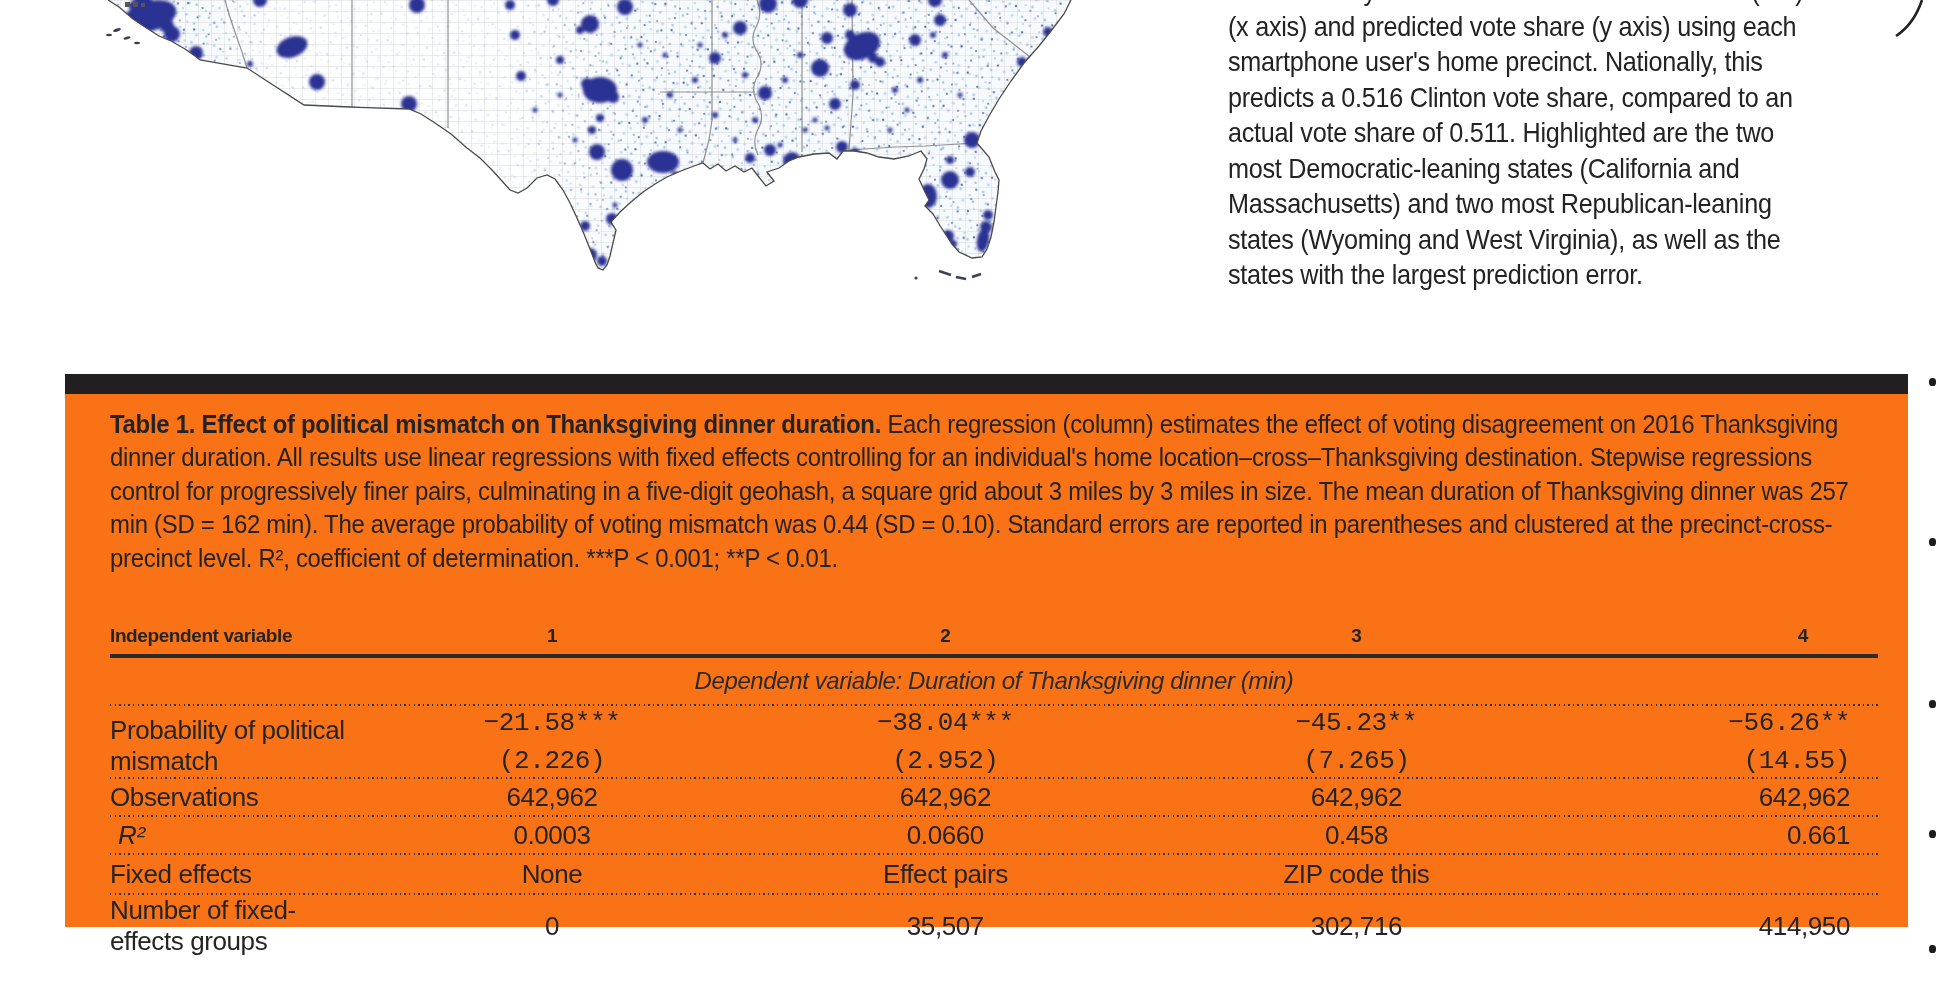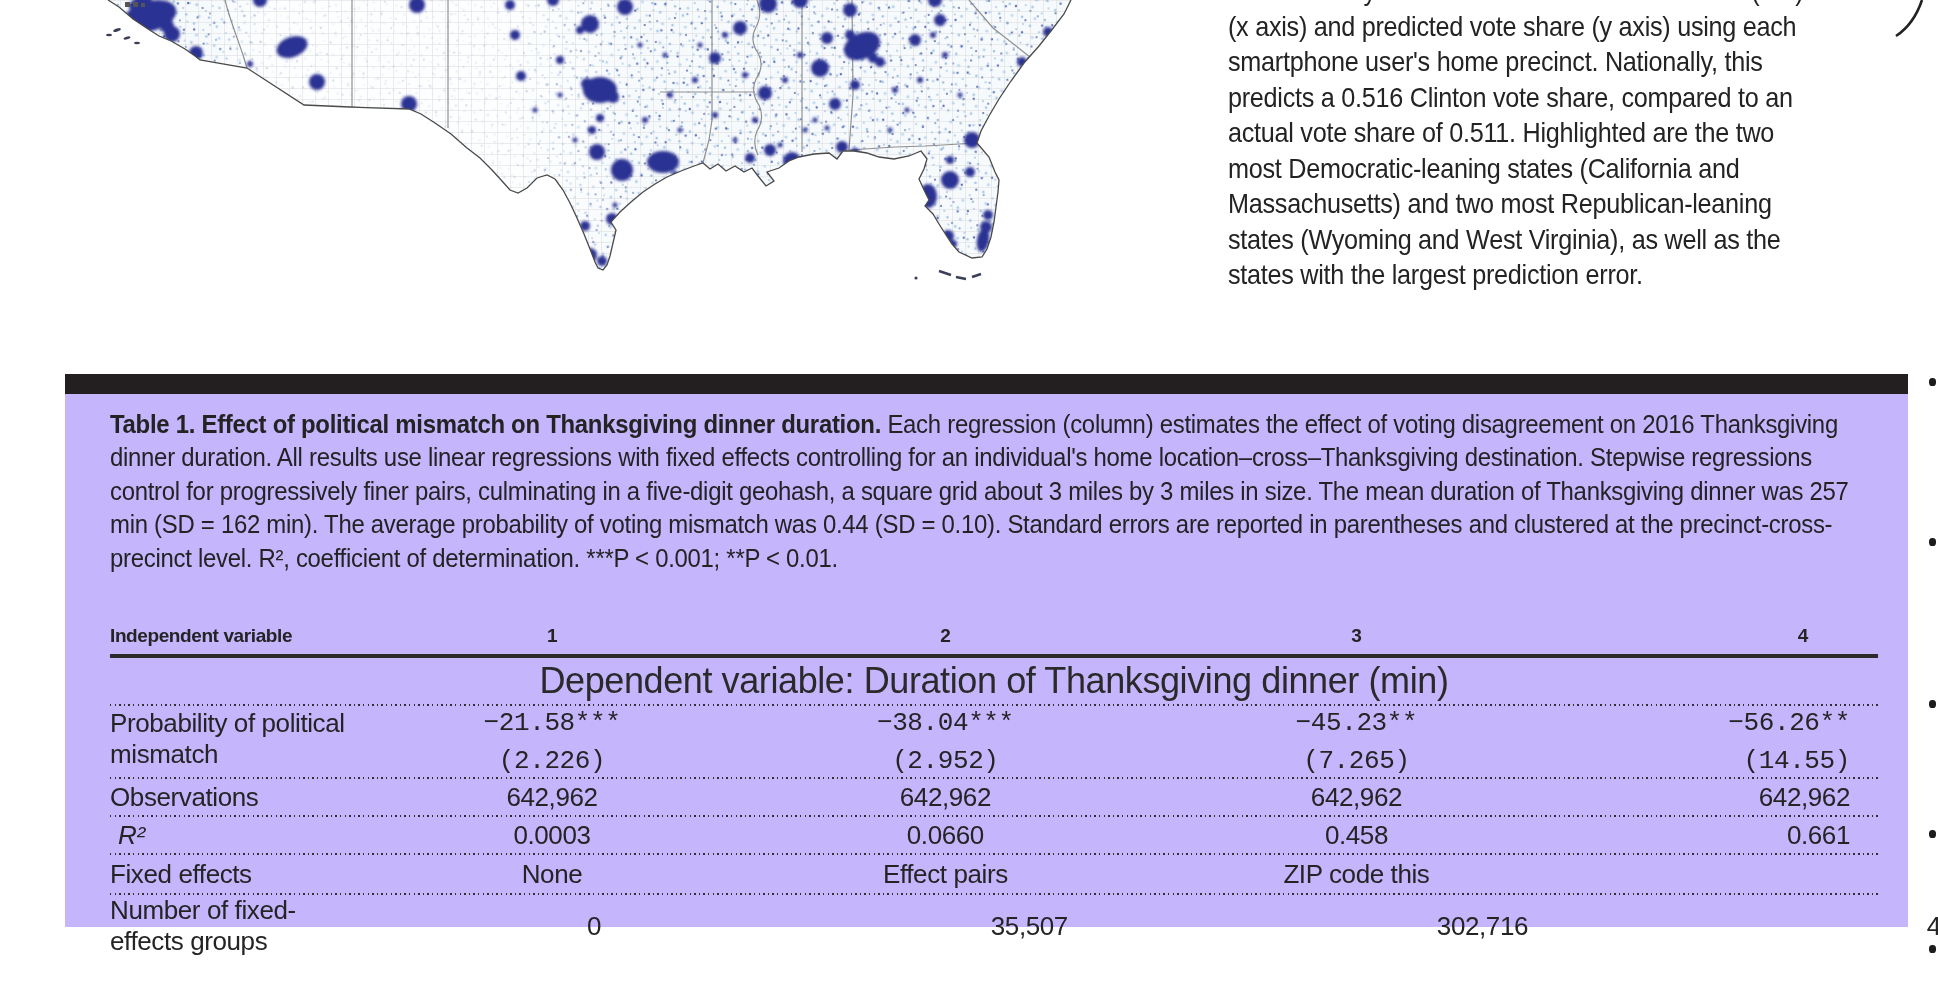--- a/index.html
+++ b/index.html
@@ -14,44 +14,44 @@
           letter-spacing:-0.3px;color:#232323;transform:scaleX(0.90);transform-origin:left top;}
   .figcap .ln{white-space:nowrap;}
 
   
   .edge-arc{position:absolute;left:1888px;top:0;width:50px;height:45px;}
   .edge-dot{position:absolute;left:1929px;width:7px;height:8px;background:#1c1c1c;border-radius:45%;}
 
   
   .card{position:absolute;left:65px;top:374px;width:1843px;height:610px;box-sizing:border-box;}
   .card-bar{height:20px;background:#231f20;}
-  .card-body{background:#c4b5fd;height:533px;box-sizing:border-box;padding:14px 30px 0 45px;}
+  .card-body{background:#f97316;height:533px;box-sizing:border-box;padding:14px 30px 0 45px;}
 
   .tbl-caption{margin:0;width:1922px;transform:scaleX(0.92);transform-origin:left top;
                font-size:26px;line-height:33.4px;letter-spacing:-0.3px;color:#232323;}
   .tbl-caption .lead{font-weight:bold;}
 
   .reg-table{margin-top:47px;width:1768px;font-size:26px;letter-spacing:-0.4px;color:#242424;}
   .trow{display:grid;grid-template-columns:14% 22% 22.5% 24% 17.5%;align-items:center;}
   .trow .lab{text-align:left;}
   .trow .c{text-align:center;}
   .trow .c4{text-align:right;padding-right:28px;}
   .hdr{font-weight:bold;height:28px;font-size:19px;}
   .hdr .c4{padding-right:70px;}
   .rule-thick{height:4px;background:#2b2b2b;margin-top:4px;}
   .dotted{height:2px;background-image:repeating-linear-gradient(to right,#2e2e2e 0 1.5px,transparent 1.5px 4.6px);}
   .depvar-row{height:46px;display:flex;align-items:center;justify-content:center;
-              font-size:36px;color:#2a2a2a;}
+              font-style:italic;font-size:24px;color:#2a2a2a;}
   .prob-row{height:71px;align-items:stretch;padding-top:2px;box-sizing:border-box;}
-  .prob-row .lab{display:flex;align-items:flex-start;}
+  .prob-row .lab{display:flex;align-items:flex-end;}
   .prob-row .est,.prob-row .se{line-height:30px;font-family:Liberation Mono, monospace;}
   .prob-row .se{margin-top:8px;}
   .srow{height:36px;}
   .srow-f{height:38px;}
-  .srow-n{height:40px;gap:42px;}
+  .srow-n{height:40px;}
   .r2 .lab{font-style:italic;margin-left:8px;}
 </style>
 </head>
 <body>
 
 <div class="page">
 
   <div class="map-wrap">
     <svg width="1090" height="320" viewBox="0 0 1090 320">
       <defs>

